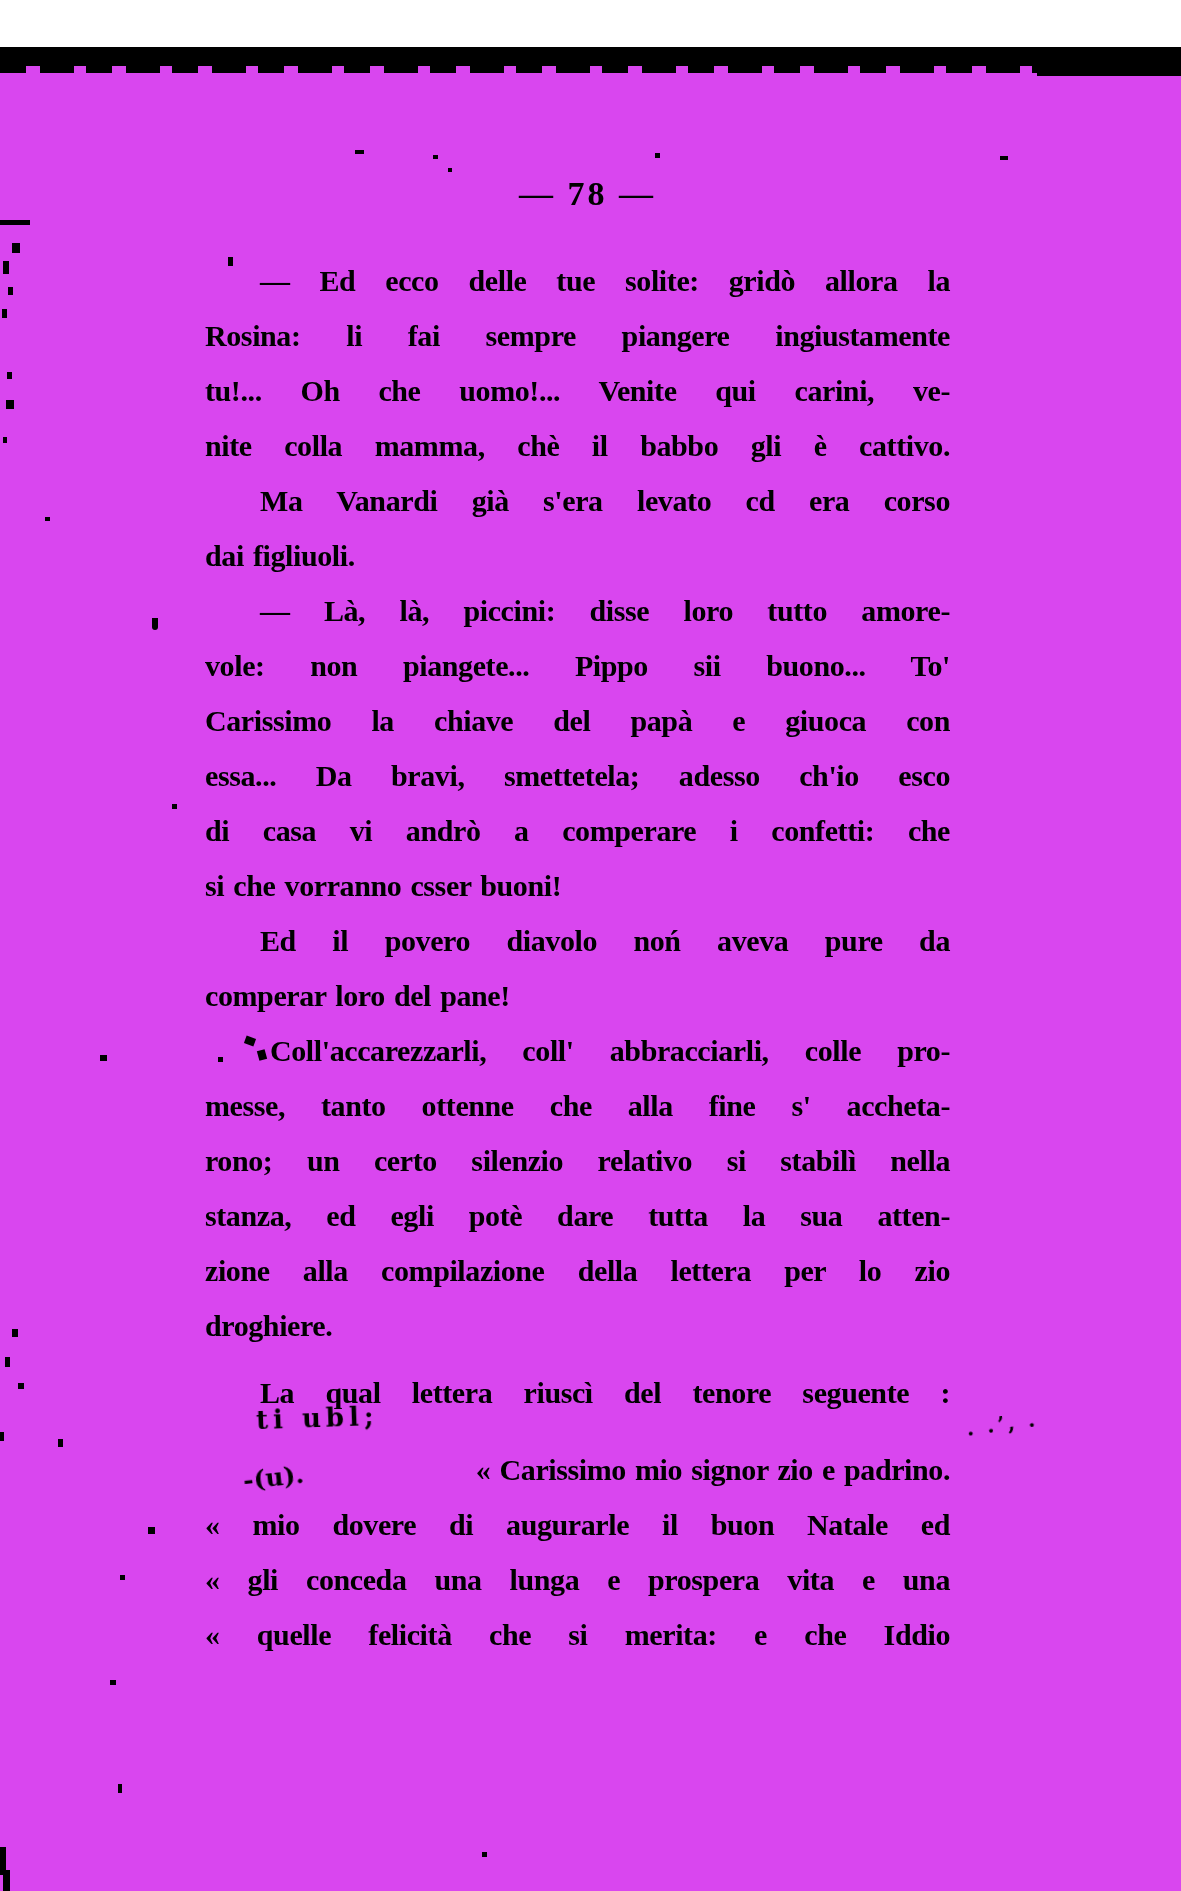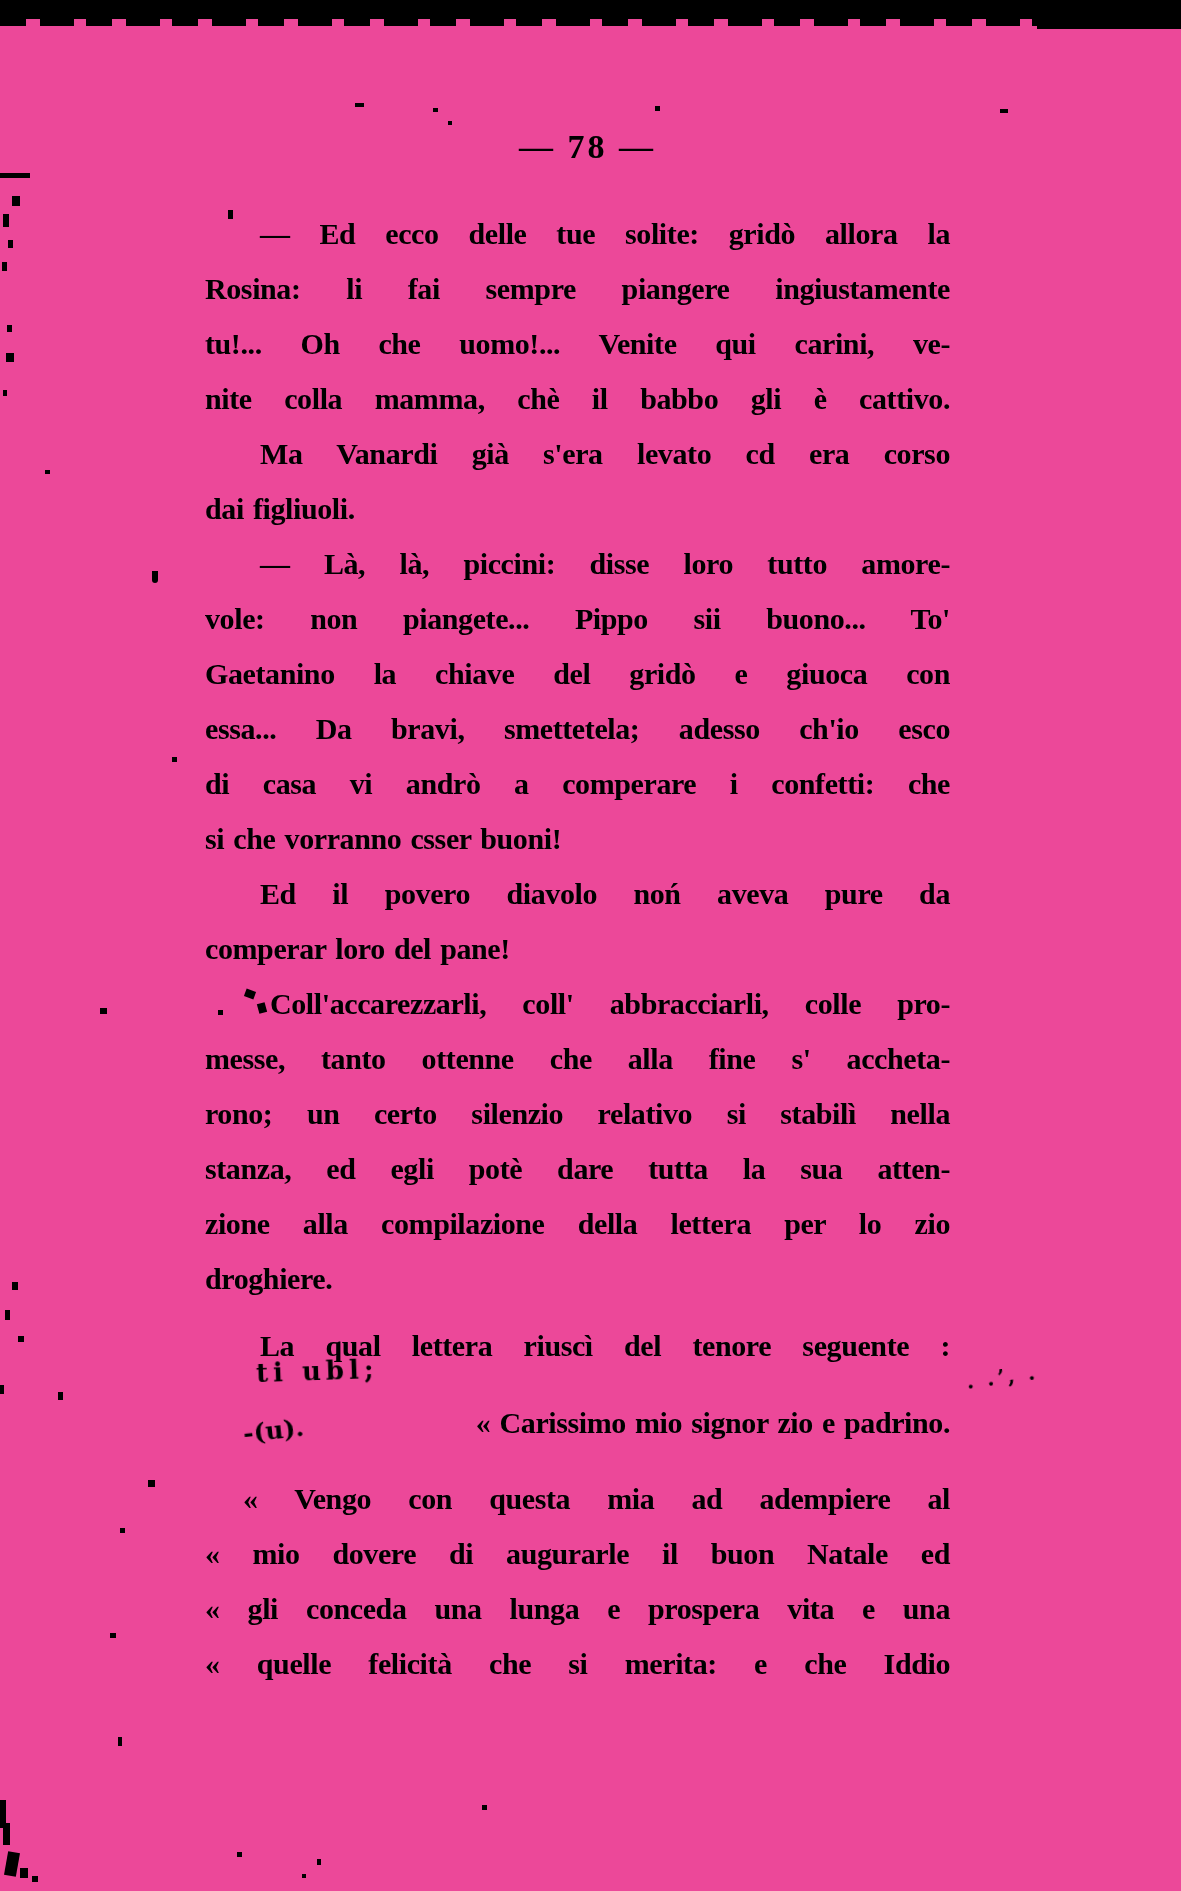--- a/index.html
+++ b/index.html
@@ -11,21 +11,22 @@
     width: 1181px;
     height: 1891px;
     position: relative;
     overflow: hidden;
     font-family: "Liberation Serif", serif;
     color: #000;
   }
   .page {
     position: absolute;
     inset: 0;
-    background: #ec4899;
+    background: #d946ef;
+    margin-top: 47px;
   }
   
   .topbar {
     position: absolute;
     top: 0; left: 0;
     width: 1181px; height: 19px;
     background: #000;
   }
   .topbar::after {
     content: "";
@@ -115,21 +116,21 @@
     </div>
 
     <div>
       <div class="line j indent">Ma Vanardi già s'era levato cd era corso</div>
       <div class="line">dai figliuoli.</div>
     </div>
 
     <div>
       <div class="line j indent">— Là, là, piccini: disse loro tutto amore-</div>
       <div class="line j">vole: non piangete... Pippo sii buono... To'</div>
-      <div class="line j">Gaetanino la chiave del gridò e giuoca con</div>
+      <div class="line j">Carissimo la chiave del papà e giuoca con</div>
       <div class="line j">essa... Da bravi, smettetela; adesso ch'io esco</div>
       <div class="line j">di casa vi andrò a comperare i confetti: che</div>
       <div class="line">si che vorranno csser buoni!</div>
     </div>
 
     <div>
       <div class="line j indent">Ed il povero diavolo noń aveva pure da</div>
       <div class="line">comperar loro del pane!</div>
     </div>
 
@@ -141,21 +142,20 @@
       <div class="line j">zione alla compilazione della lettera per lo zio</div>
       <div class="line">droghiere.</div>
     </div>
 
     <div class="p6">
       <div class="line j indent">La qual lettera riuscì del tenore seguente :</div>
     </div>
 
     <div>
       <div class="line salut">« Carissimo mio signor zio e padrino.</div>
-      <div class="line j letter-first">« Vengo con questa mia ad adempiere al</div>
       <div class="line j">« mio dovere di augurarle il buon Natale ed</div>
       <div class="line j">« gli conceda una lunga e prospera vita e una</div>
       <div class="line j">« quelle felicità che si merita: e che Iddio</div>
     </div>
 
   </div>
 
   <span class="noise n1">ti ubl;</span>
   <span class="noise n2">-(u).</span>
   <span class="noise n3">. .ʼ, .</span>

